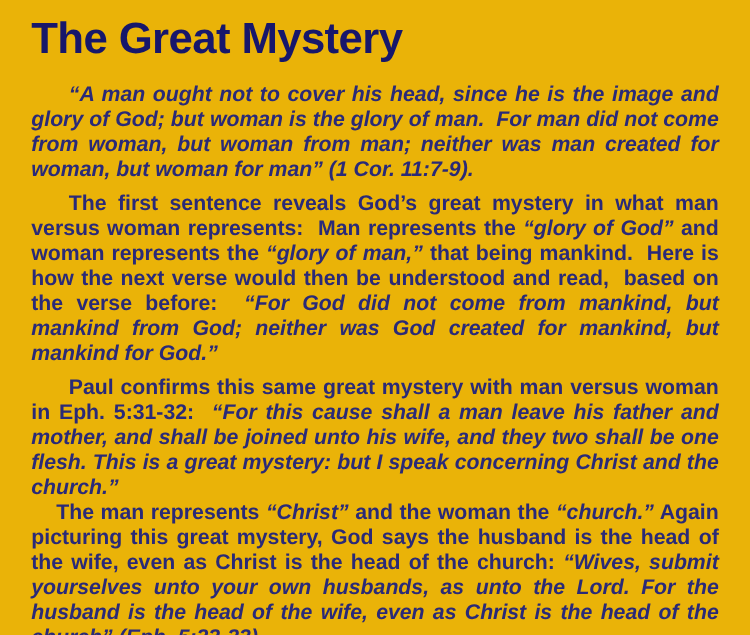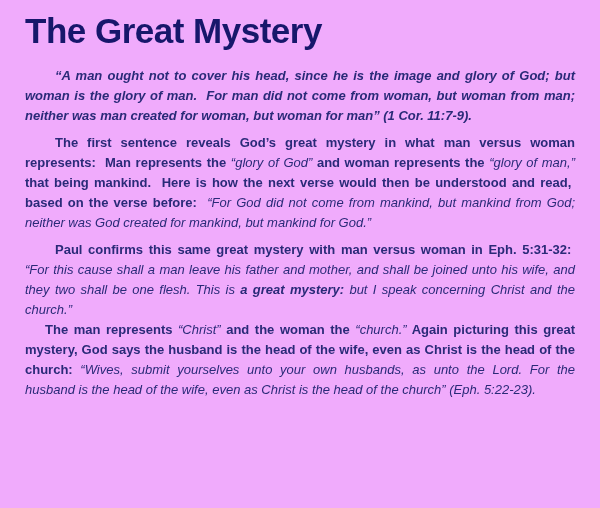--- a/index.html
+++ b/index.html
@@ -11,47 +11,47 @@
     width: 600px;
     height: 508px;
     overflow: hidden;
     font-family: "Liberation Sans", sans-serif;
   }
   .slide {
     box-sizing: border-box;
     width: 600px;
     height: 508px;
     padding: 12px 25px 13px 25px;
-    background: #f0abfc;
+    background: #eab308;
   }
   .title {
     margin: 0 0 15px 0;
     font-size: 35px;
     line-height: 1.1;
     font-weight: bold;
     color: #17176b;
     letter-spacing: -0.5px;
   }
   .para {
     margin: 0 0 7px 0;
-    font-size: 13px;
+    font-size: 17px;
     line-height: 20px;
     color: #2a2a78;
     text-align: justify;
   }
   .para-quote {
     font-weight: bold;
     font-style: italic;
     text-indent: 30px;
   }
   .para-indent-lg { text-indent: 30px; }
   .para-indent-sm { text-indent: 20px; }
   .para-tight { margin-bottom: 0; }
   .run-regular { font-style: normal; font-weight: bold; }
-  .run-italic { font-style: italic; font-weight: normal; margin-top: 48px; }
+  .run-italic { font-style: italic; font-weight: bold; margin-top: 48px; }
   .run-bold-italic { font-style: italic; font-weight: bold; }
 </style>
 </head>
 <body>
 
 <div class="slide">
   <h1 class="title">The Great Mystery</h1>
   <div class="content">
     <p class="para para-quote"><span class="run-bold-italic">“A man ought not to cover his head, since he is the image and glory of God; but woman is the glory of man.&nbsp; For man did not come from woman, but woman from man; neither was man created for woman, but woman for man” (1 Cor. 11:7-9).</span></p>
     <p class="para para-indent-lg"><span class="run-regular">The first sentence reveals God’s great mystery in what man versus woman represents:&nbsp; Man represents the </span><span class="run-italic">“glory of God”</span><span class="run-regular"> and woman represents the </span><span class="run-italic">“glory of man,”</span><span class="run-regular"> that being mankind.&nbsp; Here is how the next verse would then be understood and read,&nbsp; based on the verse before:&nbsp; </span><span class="run-italic">“For God did not come from mankind, but mankind from God; neither was God created for mankind, but mankind for God.”</span></p>

